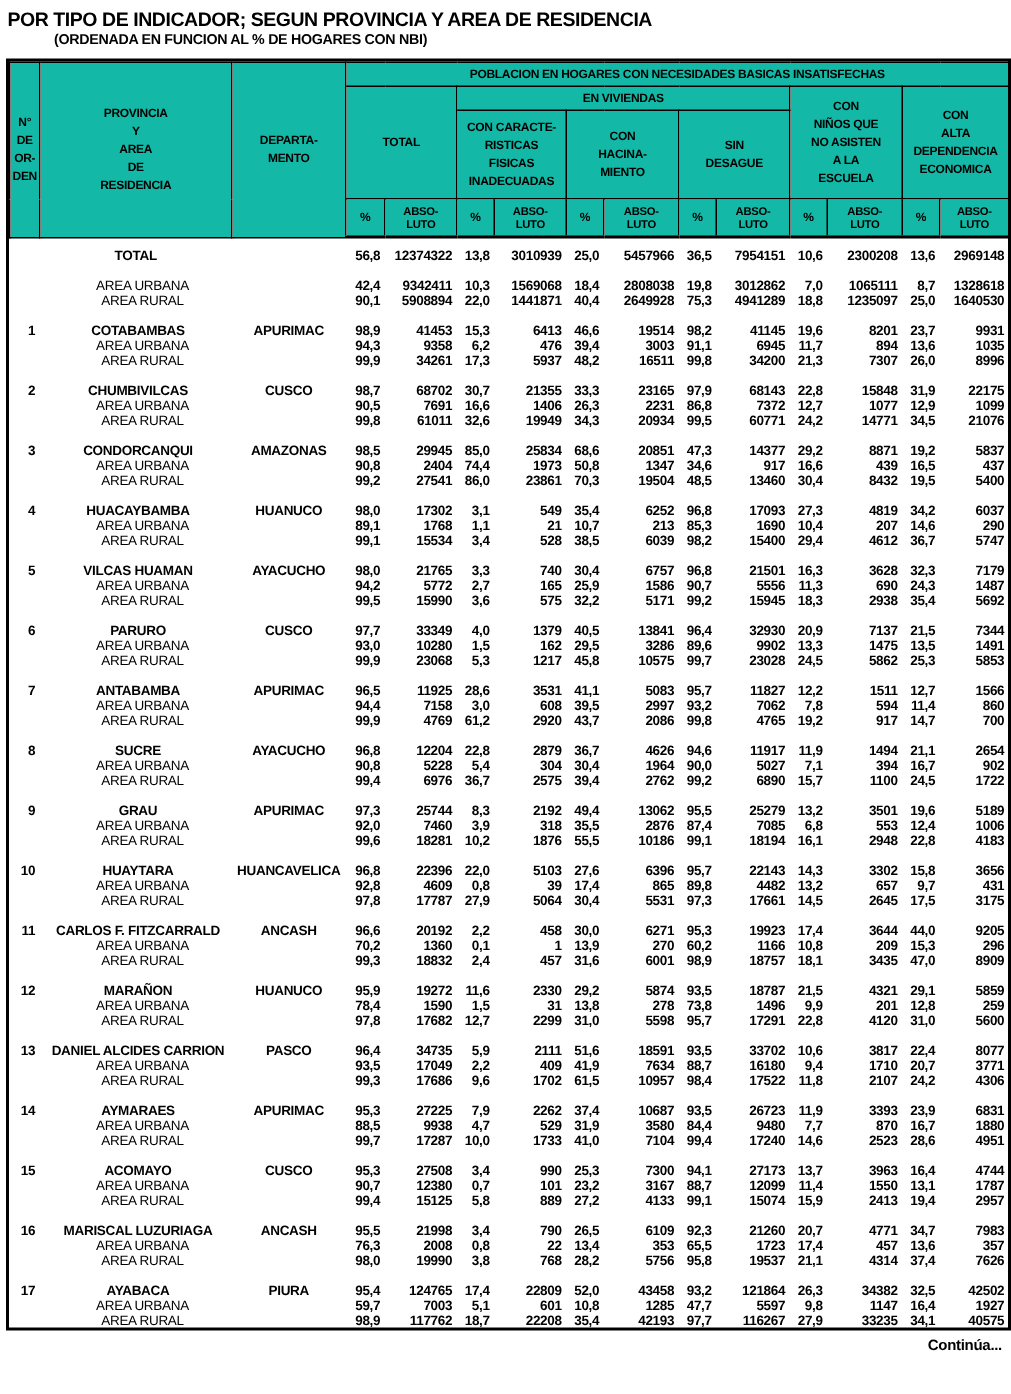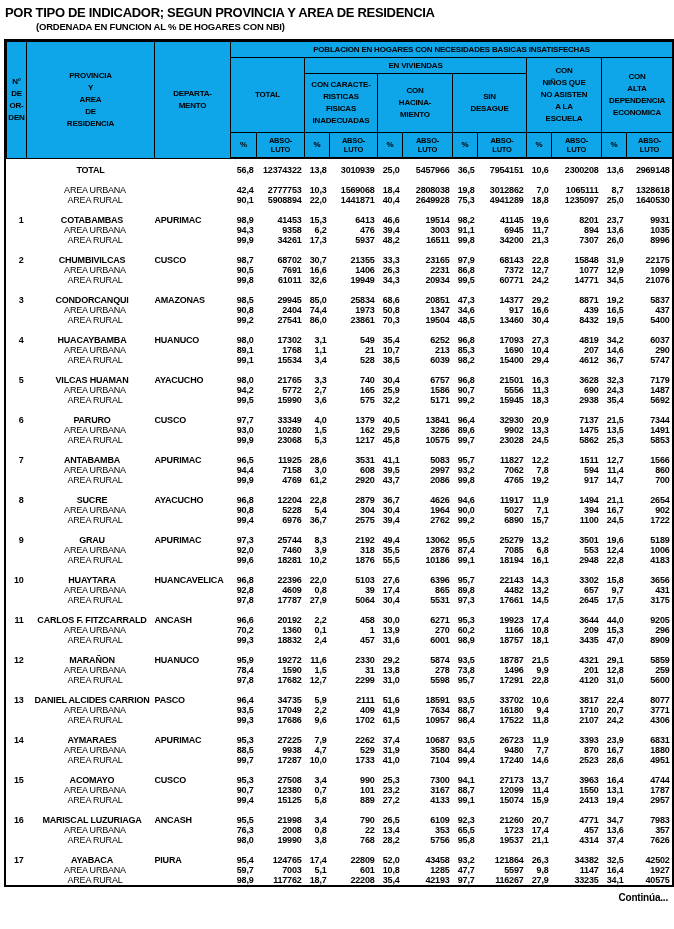--- a/index.html
+++ b/index.html
@@ -7,40 +7,40 @@
     width:674px;height:929px;background:#ffffff;color:#000;
     font-family:"Liberation Sans","DejaVu Sans",sans-serif;
     -webkit-font-smoothing:none;
   }
   .titles{padding:5px 0 0 5px;}
   .title-line{font-size:13px;font-weight:bold;line-height:16px;letter-spacing:-0.3px;}
   .subtitle{font-size:9.5px;font-weight:bold;line-height:12px;letter-spacing:-0.2px;margin-left:31px;}
   .tbl-wrap{margin:6px 0 0 4px;width:666px;border:2px solid #000;}
   table{border-collapse:collapse;table-layout:fixed;width:666px;}
   thead th{
-    background:#0ea5e9;border:1px solid #000;font-weight:bold;text-align:center;
+    background:#14b8a6;border:1px solid #000;font-weight:bold;text-align:center;
     vertical-align:middle;white-space:pre-line;padding:0;font-size:8px;line-height:12px;
     letter-spacing:-0.2px;overflow:hidden;
   }
   tr.hr1 th{height:15px;}
   tr.hr2 th{height:15px;}
   tr.hr3 th{height:58px;}
   tr.hr4 th{height:24px;border-bottom:2px solid #000;}
   th.abs-h{line-height:9px;font-size:7.5px;}
   tbody td{
     font-size:9px;line-height:10px;height:10px;padding:0;border:none;
     white-space:nowrap;overflow:hidden;letter-spacing:-0.2px;
   }
   tbody tr:first-child td{padding-top:6px;}
   .num{text-align:right;padding-right:3px;font-weight:bold;}
   .name{text-align:center;}
   .name.prov{font-weight:bold;padding-left:3px;}
   .name.total{font-weight:bold;text-align:center;}
   .name.area{padding-left:9px;font-weight:normal;}
-  .dep{text-align:left;font-weight:bold;}
+  .dep{text-align:center;font-weight:bold;}
   .val{text-align:right;padding-right:3px;font-weight:bold;}
   tr.spacer td{height:10px;padding:0;}
   .continua{width:668px;text-align:right;font-size:10px;font-weight:bold;padding-top:5px;letter-spacing:-0.2px;}
 </style>
 </head>
 <body>
 
 <div class="titles">
   <div class="title-line">POR TIPO DE INDICADOR; SEGUN PROVINCIA Y AREA DE RESIDENCIA</div>
   <div class="subtitle">(ORDENADA EN FUNCION AL % DE HOGARES CON NBI)</div>
@@ -144,21 +144,21 @@
           <td class="val abs">2969148</td>
         </tr>
         <tr class="spacer">
           <td colspan="15"></td>
         </tr>
         <tr>
           <td class="num"></td>
           <td class="name area">AREA URBANA</td>
           <td class="dep"></td>
           <td class="val pct">42,4</td>
-          <td class="val abs">2777753</td>
+          <td class="val abs">9342411</td>
           <td class="val pct">10,3</td>
           <td class="val abs">1569068</td>
           <td class="val pct">18,4</td>
           <td class="val abs">2808038</td>
           <td class="val pct">19,8</td>
           <td class="val abs">3012862</td>
           <td class="val pct">7,0</td>
           <td class="val abs">1065111</td>
           <td class="val pct">8,7</td>
           <td class="val abs">1328618</td>

